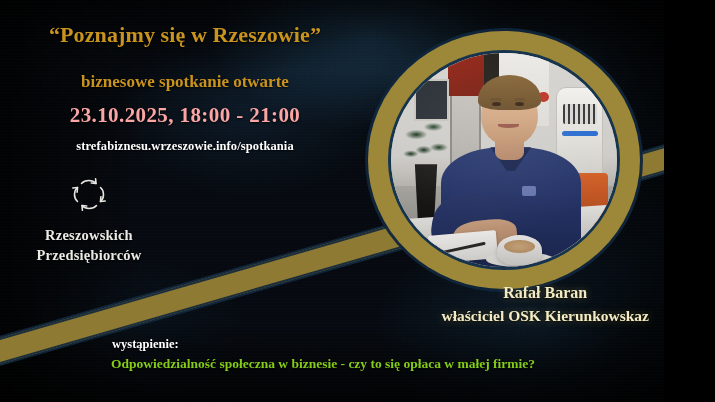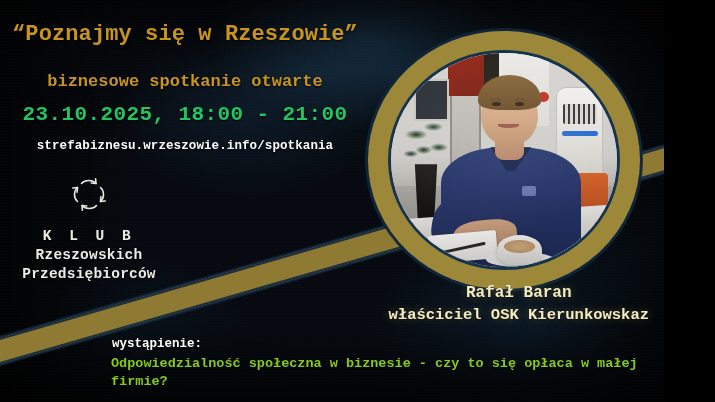--- a/index.html
+++ b/index.html
@@ -6,21 +6,21 @@
     margin: 0;
     padding: 0;
     background: #000;
   }
   #poster {
     position: relative;
     width: 664px;
     height: 402px;
     overflow: hidden;
     background: #05080d;
-    font-family: Liberation Mono, monospace;
+    font-family: Liberation Serif, serif;
     user-select: none;
   }
 
   
   .bg-base {
     position: absolute;
     inset: 0;
     background: #060a10;
   }
   .bg-smoke {
@@ -304,21 +304,21 @@
     margin: 24px 0 0 0;
     text-shadow: 0 1px 2px rgba(0,0,0,0.8);
   }
   .date-line {
     position: absolute;
     left: 0; top: 103px;
     width: 370px;
     text-align: center;
     font-size: 21px;
     font-weight: bold;
-    color: #22c55e;
+    color: #fca5a5;
     letter-spacing: 0.4px;
     z-index: 6;
     text-shadow: 0 1px 2px rgba(0,0,0,0.8);
   }
   .url-line {
     position: absolute;
     left: 0; top: 139px;
     width: 370px;
     text-align: center;
     font-size: 12.5px;
@@ -482,21 +482,20 @@
         <path d="M34.5 15.5 C38.5 19 38.5 26 34.5 29.5"></path>
         <path d="M34.5 29.5 L34.9 24.8 M34.5 29.5 L39.2 29.0"></path>
 
         <path d="M30.5 33.5 C27 37.5 19.5 37.5 16 33.5"></path>
         <path d="M16 33.5 L20.7 34.0 M16 33.5 L16.4 38.2"></path>
 
         <path d="M11.5 29.5 C7.5 26 7.5 19 11.5 15.5"></path>
         <path d="M11.5 15.5 L11.1 20.2 M11.5 15.5 L6.8 16.0"></path>
       </svg>
     </span>
-    <p class="club-name">K L U B</p>
     <p class="club-line2">Rzeszowskich</p>
     <p class="club-line3">Przedsiębiorców</p>
   </div>
 
   <div class="speaker-block">
     <p class="speaker-name">Rafał Baran</p>
     <p class="speaker-role">właściciel OSK Kierunkowskaz</p>
   </div>
 
   <div class="talk-block">

